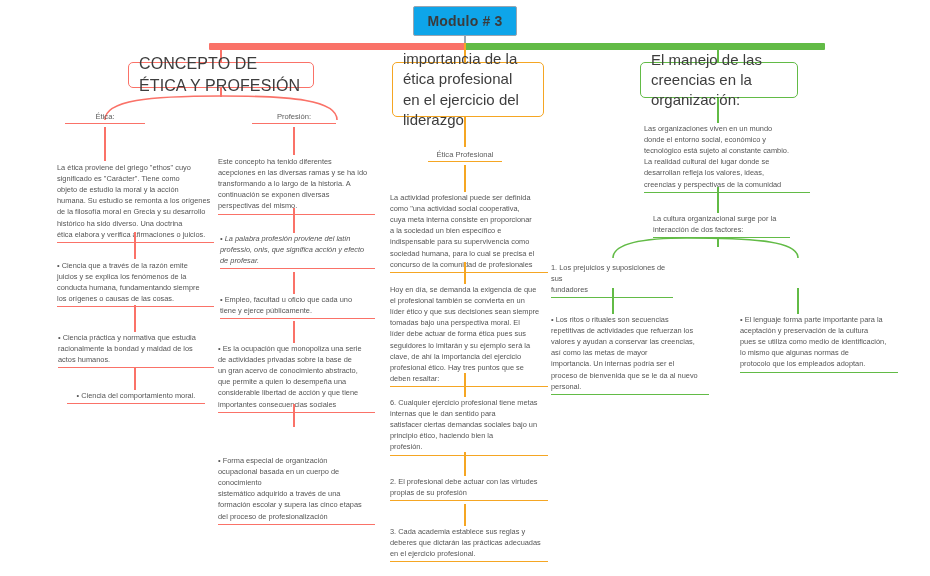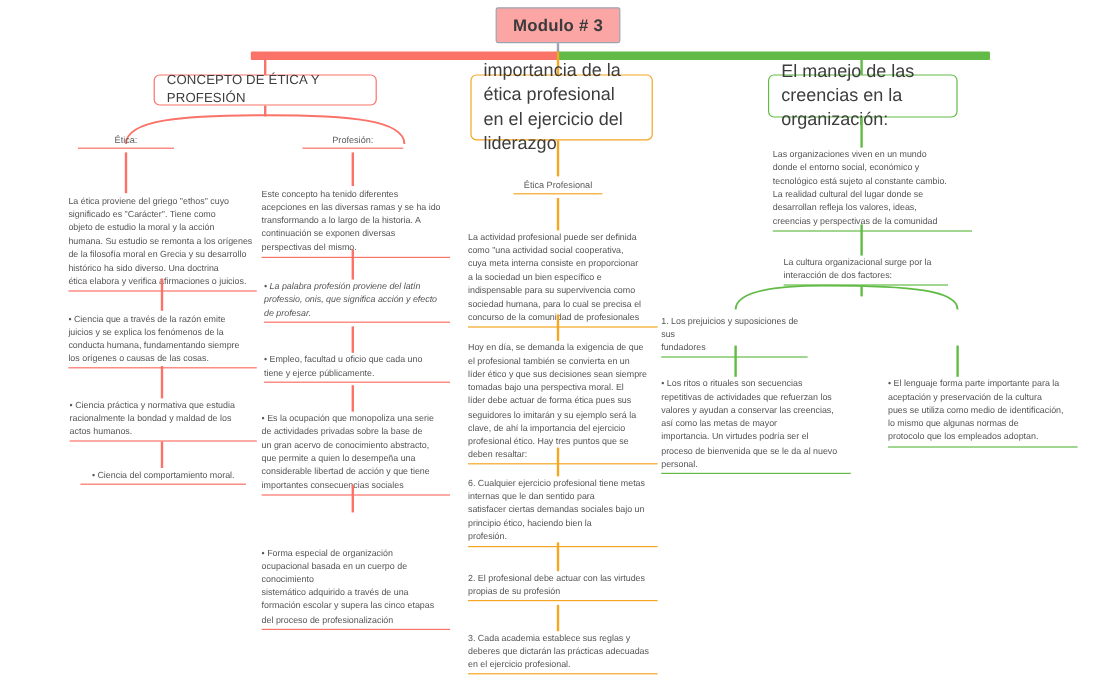--- a/index.html
+++ b/index.html
@@ -10,21 +10,21 @@
     font-family: "Liberation Sans", sans-serif;
     color: #4a4a4a;
     overflow: hidden;
     position: relative;
   }
   #canvas { position:absolute; inset:0; }
 
   
   .root-box{
     position:absolute; left:413px; top:6px; width:104px; height:30px;
-    border:1px solid #9aa5b1; background:#fca5a5; border-radius:2px;
+    border:1px solid #9aa5b1; background:#0ea5e9; border-radius:2px;
     display:flex; align-items:center; justify-content:center;
     font-size:14px; font-weight:bold; color:#3b3b3b; letter-spacing:.2px;
   }
 
   
   .bar{ position:absolute; height:7px; border-radius:1px; }
   .bar.red  { left:209px; top:43px; width:256px; background:#fa7268; }
   .bar.green{ left:464px; top:43px; width:361px; background:#62bb46; }
   .stub{ position:absolute; width:2px; background:#9aa5b1; }
 
@@ -39,21 +39,21 @@
     display:flex; align-items:center;
     font-size:15px; line-height:1.35;
     padding:6px 10px;
   }
   .topic.red   { border:1.5px solid #fa7268; }
   .topic.yellow{ border:1.5px solid #f5a623; }
   .topic.green { border:1.5px solid #62bb46; }
 
   #topic-etica{
     left:128px; top:62px; width:186px; height:26px;
-    justify-content:center; font-size:11px; color:#3d3d3d; letter-spacing:.1px;
+    justify-content:center; font-size:16px; color:#3d3d3d; letter-spacing:.1px;
   }
   #topic-importancia{
     left:392px; top:62px; width:152px; height:55px; color:#3d3d3d;
   }
   #topic-creencias{
     left:640px; top:62px; width:158px; height:36px; color:#3d3d3d;
   }
 
   
   .node{
@@ -248,21 +248,21 @@
   <div class="node green" style="left:551px; top:262px; width:122px;">
     <span class="t">1. Los prejuicios y suposiciones de sus
 fundadores</span>
     </div>
   <div class="vline green" style="left:612px; top:288px; height:26px;"></div>
   <div class="node green" style="left:551px; top:314px; width:158px;">
     <span class="t">• Los ritos o rituales son secuencias
 repetitivas de actividades que refuerzan los
 valores y ayudan a conservar las creencias,
 así como las metas de mayor
-importancia. Un virtudes podría ser el
+importancia. Un internas podría ser el
 proceso de bienvenida que se le da al nuevo
 personal.</span>
     </div>
 
   <div class="vline green" style="left:797px; top:288px; height:26px;"></div>
   <div class="node green" style="left:740px; top:314px; width:158px;">
     <span class="t">• El lenguaje forma parte importante para la
 aceptación y preservación de la cultura
 pues se utiliza como medio de identificación,
 lo mismo que algunas normas de

